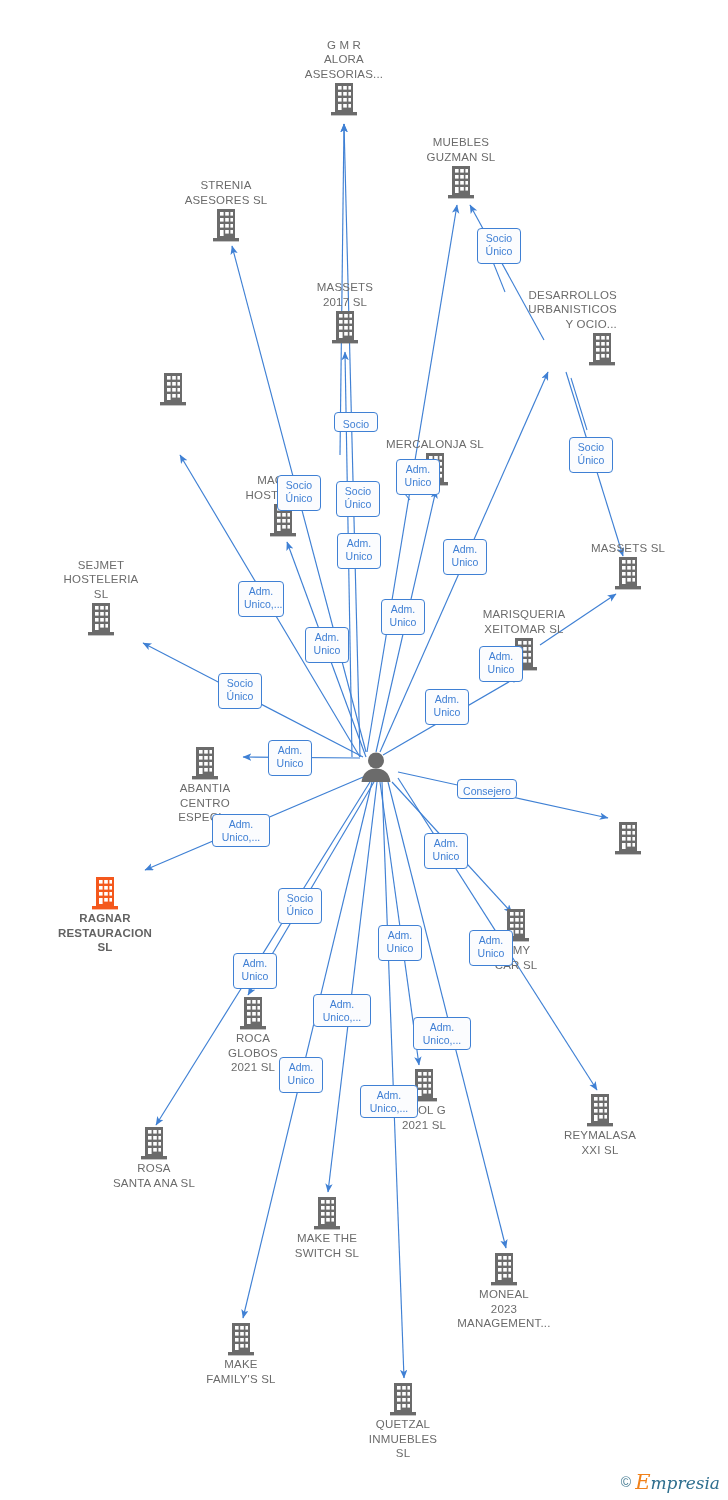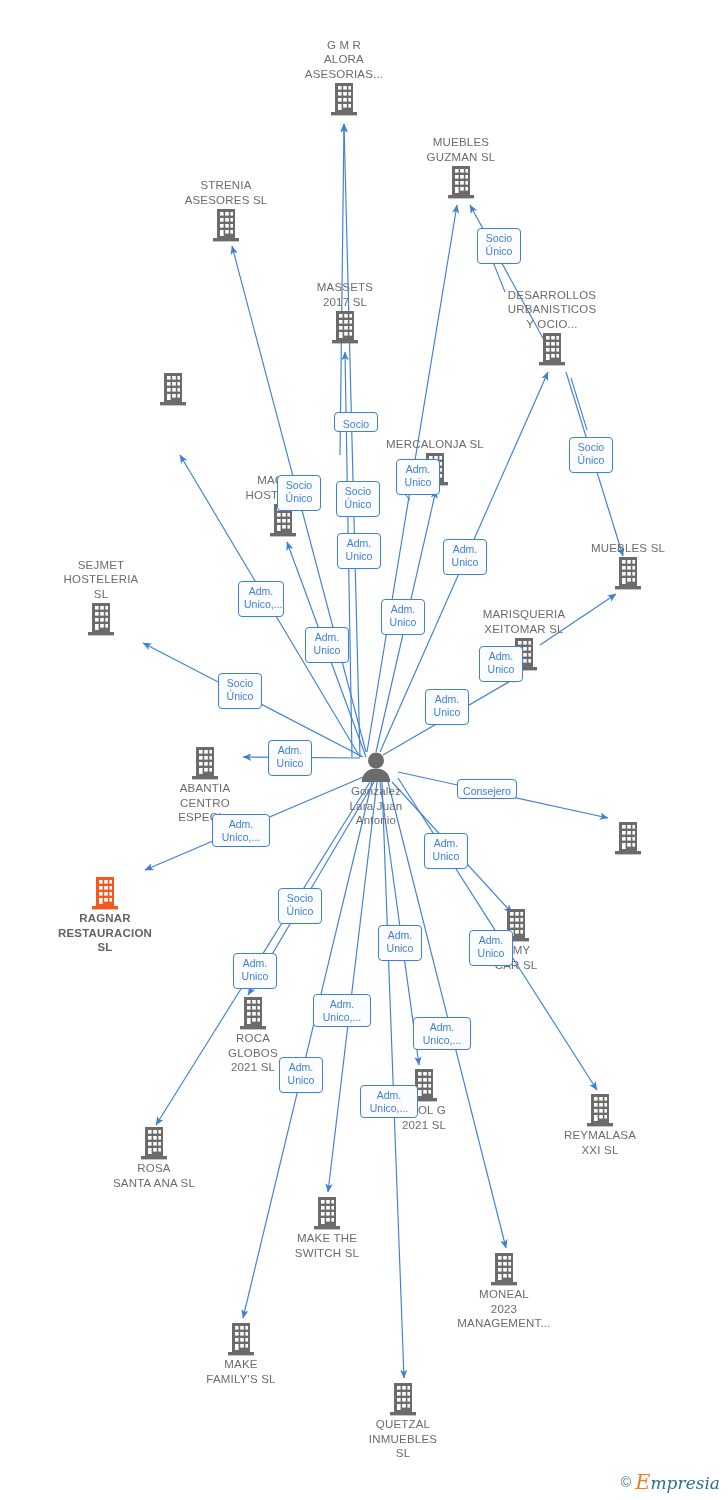--- a/index.html
+++ b/index.html
@@ -223,21 +223,21 @@
               <rect x="19.4" y="10" width="2.6" height="3.6"></rect>
               <rect x="9" y="16" width="3.6" height="3.6"></rect>
               <rect x="14.2" y="16" width="3.6" height="3.6"></rect>
               <rect x="19.4" y="16" width="2.6" height="3.6"></rect>
               <rect x="9" y="22" width="3.6" height="6"></rect>
               <rect x="14.2" y="22" width="3.6" height="3.6"></rect>
               <rect x="19.4" y="22" width="2.6" height="3.6"></rect>
             </g>
           </svg></span>
       </div>
-      <div class="node above " style="left: 552px; top: 287.5px;">
+      <div class="node above " style="left: 552px; top: 287.5px; text-align: right;">
         <span class="lbl">DESARROLLOS
 URBANISTICOS
 Y OCIO...</span>
         <span class="ico"><svg width="30" height="34" viewBox="0 0 30 34" aria-hidden="true">
             <rect x="6" y="1" width="18" height="29" fill="#6b6b6b"></rect>
             <rect x="2" y="30" width="26" height="3.4" fill="#6b6b6b"></rect>
             <g fill="#ffffff">
               <rect x="9" y="4" width="3.6" height="3.6"></rect>
               <rect x="14.2" y="4" width="3.6" height="3.6"></rect>
               <rect x="19.4" y="4" width="2.6" height="3.6"></rect>
@@ -310,21 +310,21 @@
               <rect x="9" y="16" width="3.6" height="3.6"></rect>
               <rect x="14.2" y="16" width="3.6" height="3.6"></rect>
               <rect x="19.4" y="16" width="2.6" height="3.6"></rect>
               <rect x="9" y="22" width="3.6" height="6"></rect>
               <rect x="14.2" y="22" width="3.6" height="3.6"></rect>
               <rect x="19.4" y="22" width="2.6" height="3.6"></rect>
             </g>
           </svg></span>
       </div>
       <div class="node above " style="left: 628px; top: 540.5px;">
-        <span class="lbl">MUEBLES  SL</span>
+        <span class="lbl">MASSETS  SL</span>
         <span class="ico"><svg width="30" height="34" viewBox="0 0 30 34" aria-hidden="true">
             <rect x="6" y="1" width="18" height="29" fill="#6b6b6b"></rect>
             <rect x="2" y="30" width="26" height="3.4" fill="#6b6b6b"></rect>
             <g fill="#ffffff">
               <rect x="9" y="4" width="3.6" height="3.6"></rect>
               <rect x="14.2" y="4" width="3.6" height="3.6"></rect>
               <rect x="19.4" y="4" width="2.6" height="3.6"></rect>
               <rect x="9" y="10" width="3.6" height="3.6"></rect>
               <rect x="14.2" y="10" width="3.6" height="3.6"></rect>
               <rect x="19.4" y="10" width="2.6" height="3.6"></rect>
@@ -403,23 +403,20 @@
           </svg></span>
         <span class="lbl">ABANTIA
 CENTRO
 ESPECI...</span>
       </div>
       <div class="node person below " style="left: 376px; top: 751px;">
         <span class="ico"><svg width="34" height="32" viewBox="0 0 34 32" aria-hidden="true">
             <circle cx="17" cy="9.5" r="8" fill="#6b6b6b"></circle>
             <path d="M2.5,31 C3.6,21.5 9.6,17.5 17,17.5 C24.4,17.5 30.4,21.5 31.5,31 Z" fill="#6b6b6b"></path>
           </svg></span>
-        <span class="lbl">Gonzalez
-Lara Juan
-Antonio</span>
       </div>
       <div class="node below " style="left: 628px; top: 821px;">
         <span class="ico"><svg width="30" height="34" viewBox="0 0 30 34" aria-hidden="true">
             <rect x="6" y="1" width="18" height="29" fill="#6b6b6b"></rect>
             <rect x="2" y="30" width="26" height="3.4" fill="#6b6b6b"></rect>
             <g fill="#ffffff">
               <rect x="9" y="4" width="3.6" height="3.6"></rect>
               <rect x="14.2" y="4" width="3.6" height="3.6"></rect>
               <rect x="19.4" y="4" width="2.6" height="3.6"></rect>
               <rect x="9" y="10" width="3.6" height="3.6"></rect>

